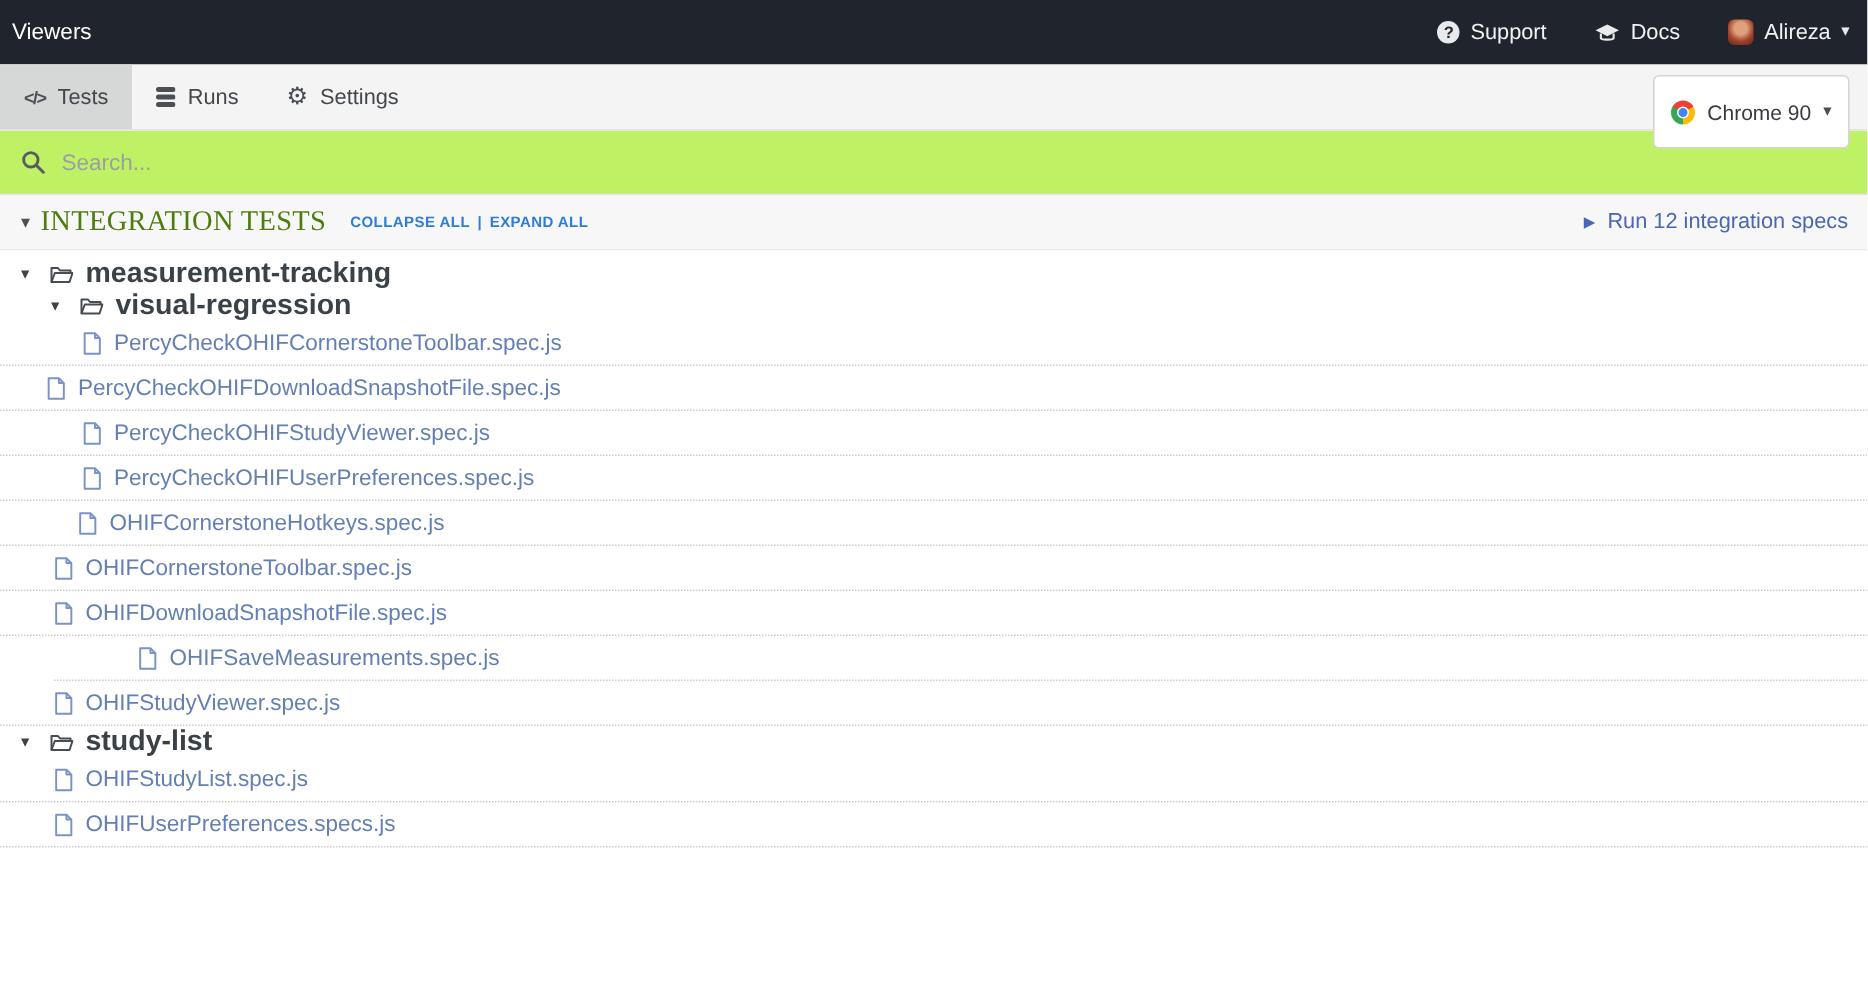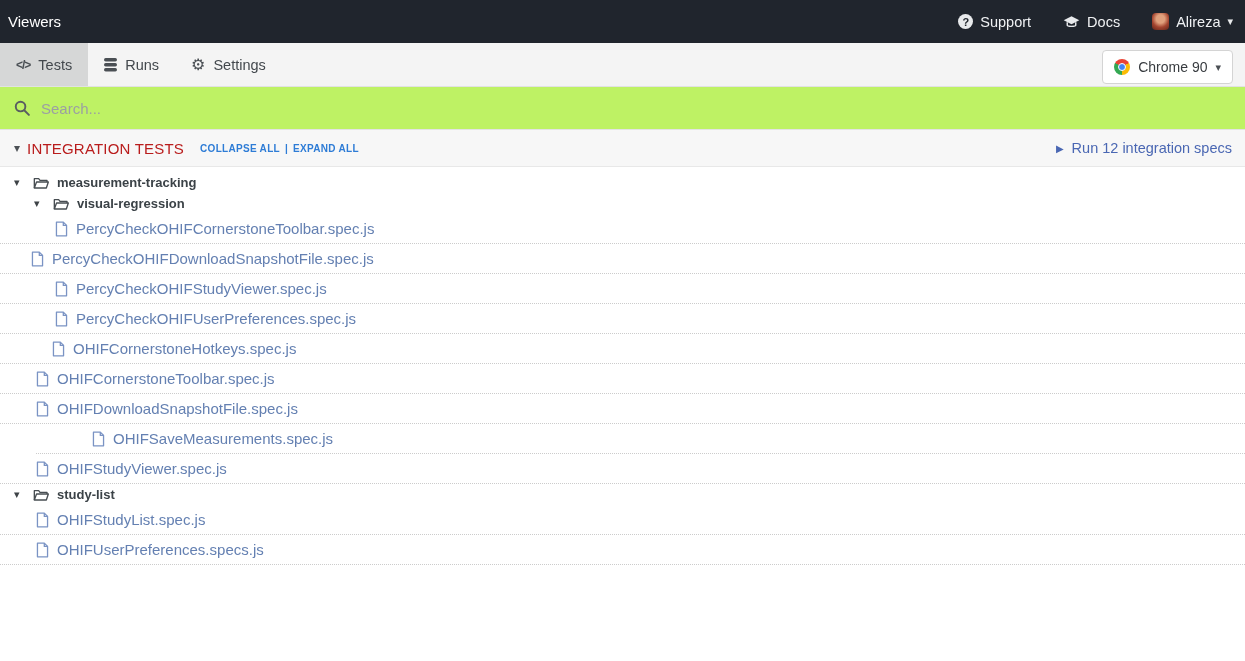--- a/index.html
+++ b/index.html
@@ -21,57 +21,57 @@
 
   
   .tabbar { height:44px; background:#f4f4f4; border-bottom:1px solid #e2e2e2;
     display:flex; align-items:stretch; position:relative; }
   .tab { display:flex; align-items:center; gap:8px; padding:0 16px; font-size:14.5px;
     color:#43484d; cursor:pointer; }
   .tab.active { background:#d6d7d7; }
   .tab-icon { color:#4a4f54; display:flex; align-items:center; }
   .code-glyph { font-size:12px; font-weight:bold; letter-spacing:-1px; }
   .gear-glyph { font-size:16px; line-height:1; }
-  .browser-btn { position:absolute; right:12px; top:7px; height:34px; background:#fff;
+  .browser-btn { position:absolute; right:12px; top:7px; height:49px; background:#fff;
     border:1px solid #d4d4d4; border-radius:4px; display:flex; align-items:center; gap:8px;
     padding:0 11px; font-size:14px; color:#383c40; cursor:pointer; }
   .chrome-logo { width:16px; height:16px; border-radius:50%; position:relative;
     background:conic-gradient(from -60deg, #ea4335 0 120deg, #fbbc05 120deg 240deg, #34a853 240deg 360deg); }
   .chrome-logo::after { content:""; position:absolute; left:4px; top:4px; width:8px; height:8px;
     border-radius:50%; background:#4285f4; border:1.5px solid #fff; box-sizing:border-box; }
   .caret-dark { color:#4a4f54; }
 
   
   .search-row { height:43px; background:#bef264; border-bottom:1px solid #e3e3e3;
     display:flex; align-items:center; padding:0 14px; gap:11px; }
   .search-icon svg { display:block; }
   .search-input { border:none; outline:none; background:transparent; flex:1;
     font-size:15px; color:#444; font-family:"Liberation Sans", sans-serif; }
   .search-input::placeholder { color:#9b9fa3; }
 
   
   .specs-header { height:37px; background:#f7f7f7; border-bottom:1px solid #e8e8e8;
     display:flex; align-items:center; padding:0 13px 0 14px; }
   .hdr-caret { font-size:12px; color:#4c5156; margin-right:7px; cursor:pointer; }
-  .specs-title { font-size:15px; color:#b91c1c; letter-spacing:.2px; }
+  .specs-title { font-size:19px; color:#4d7c0f; letter-spacing:.2px;font-family:Liberation Serif, serif; }
   .hdr-links { margin-left:16px; font-size:10px; font-weight:bold; color:#2e7cd6;
     letter-spacing:.3px; display:flex; gap:5px; align-items:center; }
   .hdr-links .lnk { cursor:pointer; }
   .run-specs { margin-left:auto; display:flex; align-items:center; gap:8px;
     color:#4a67b3; font-size:14.5px; cursor:pointer; }
   .play-glyph { font-size:10px; }
 
   
   .tree { background:#fff; padding-top:5px; }
   .tree-row { display:flex; align-items:center; cursor:pointer; }
   .tree-row.folder { height:21px; }
   .tree-row.file { height:30px; border-bottom:1px dotted #ccc; }
   .tree-caret { font-size:11px; color:#3e4347; width:13px; margin-right:6px; }
   .tree-icon { display:flex; align-items:center; margin-right:8px; }
-  .folder-name { font-size:13px; font-weight:bold; color:#3b4247; }
+  .folder-name { font-size:19px; font-weight:bold; color:#3b4247; }
   .file-name { font-size:15px; color:#6480b2; }
 </style>
 </head>
 <body>
 
 <div class="topbar">
   <span class="brand">Viewers</span>
   <div class="topbar-right">
     <div class="topbar-item">
       <span class="q-circle">?</span>

